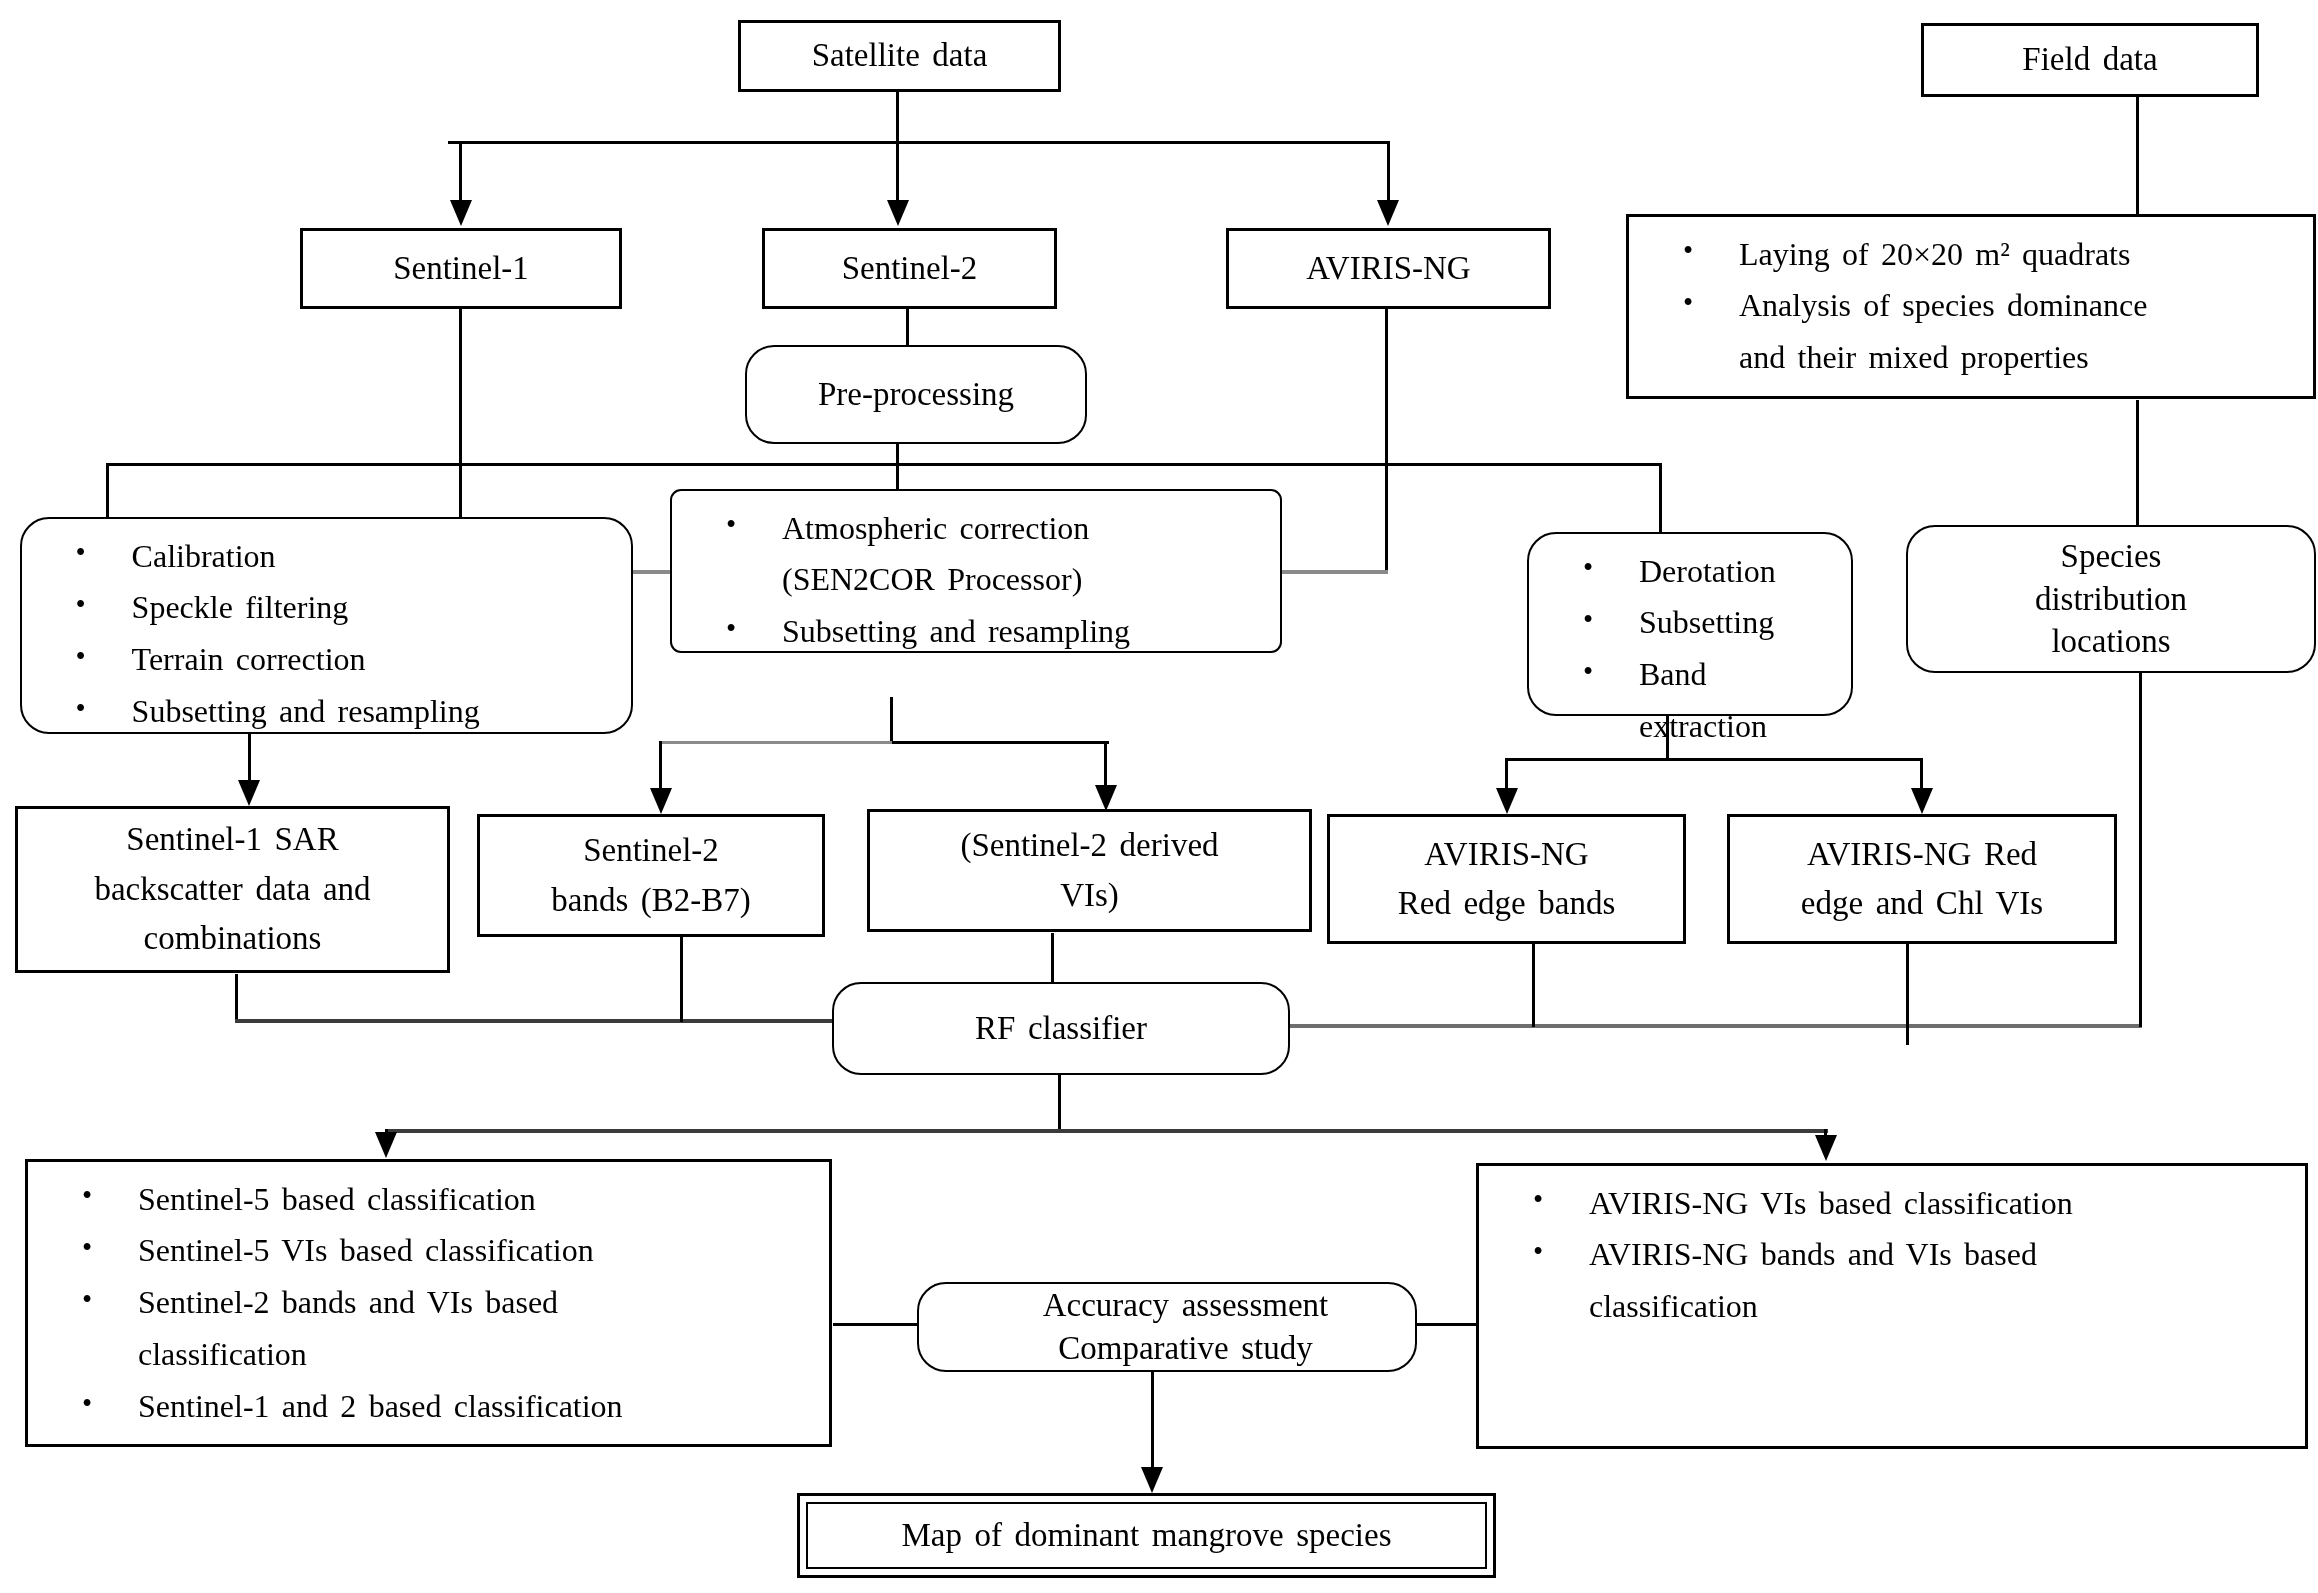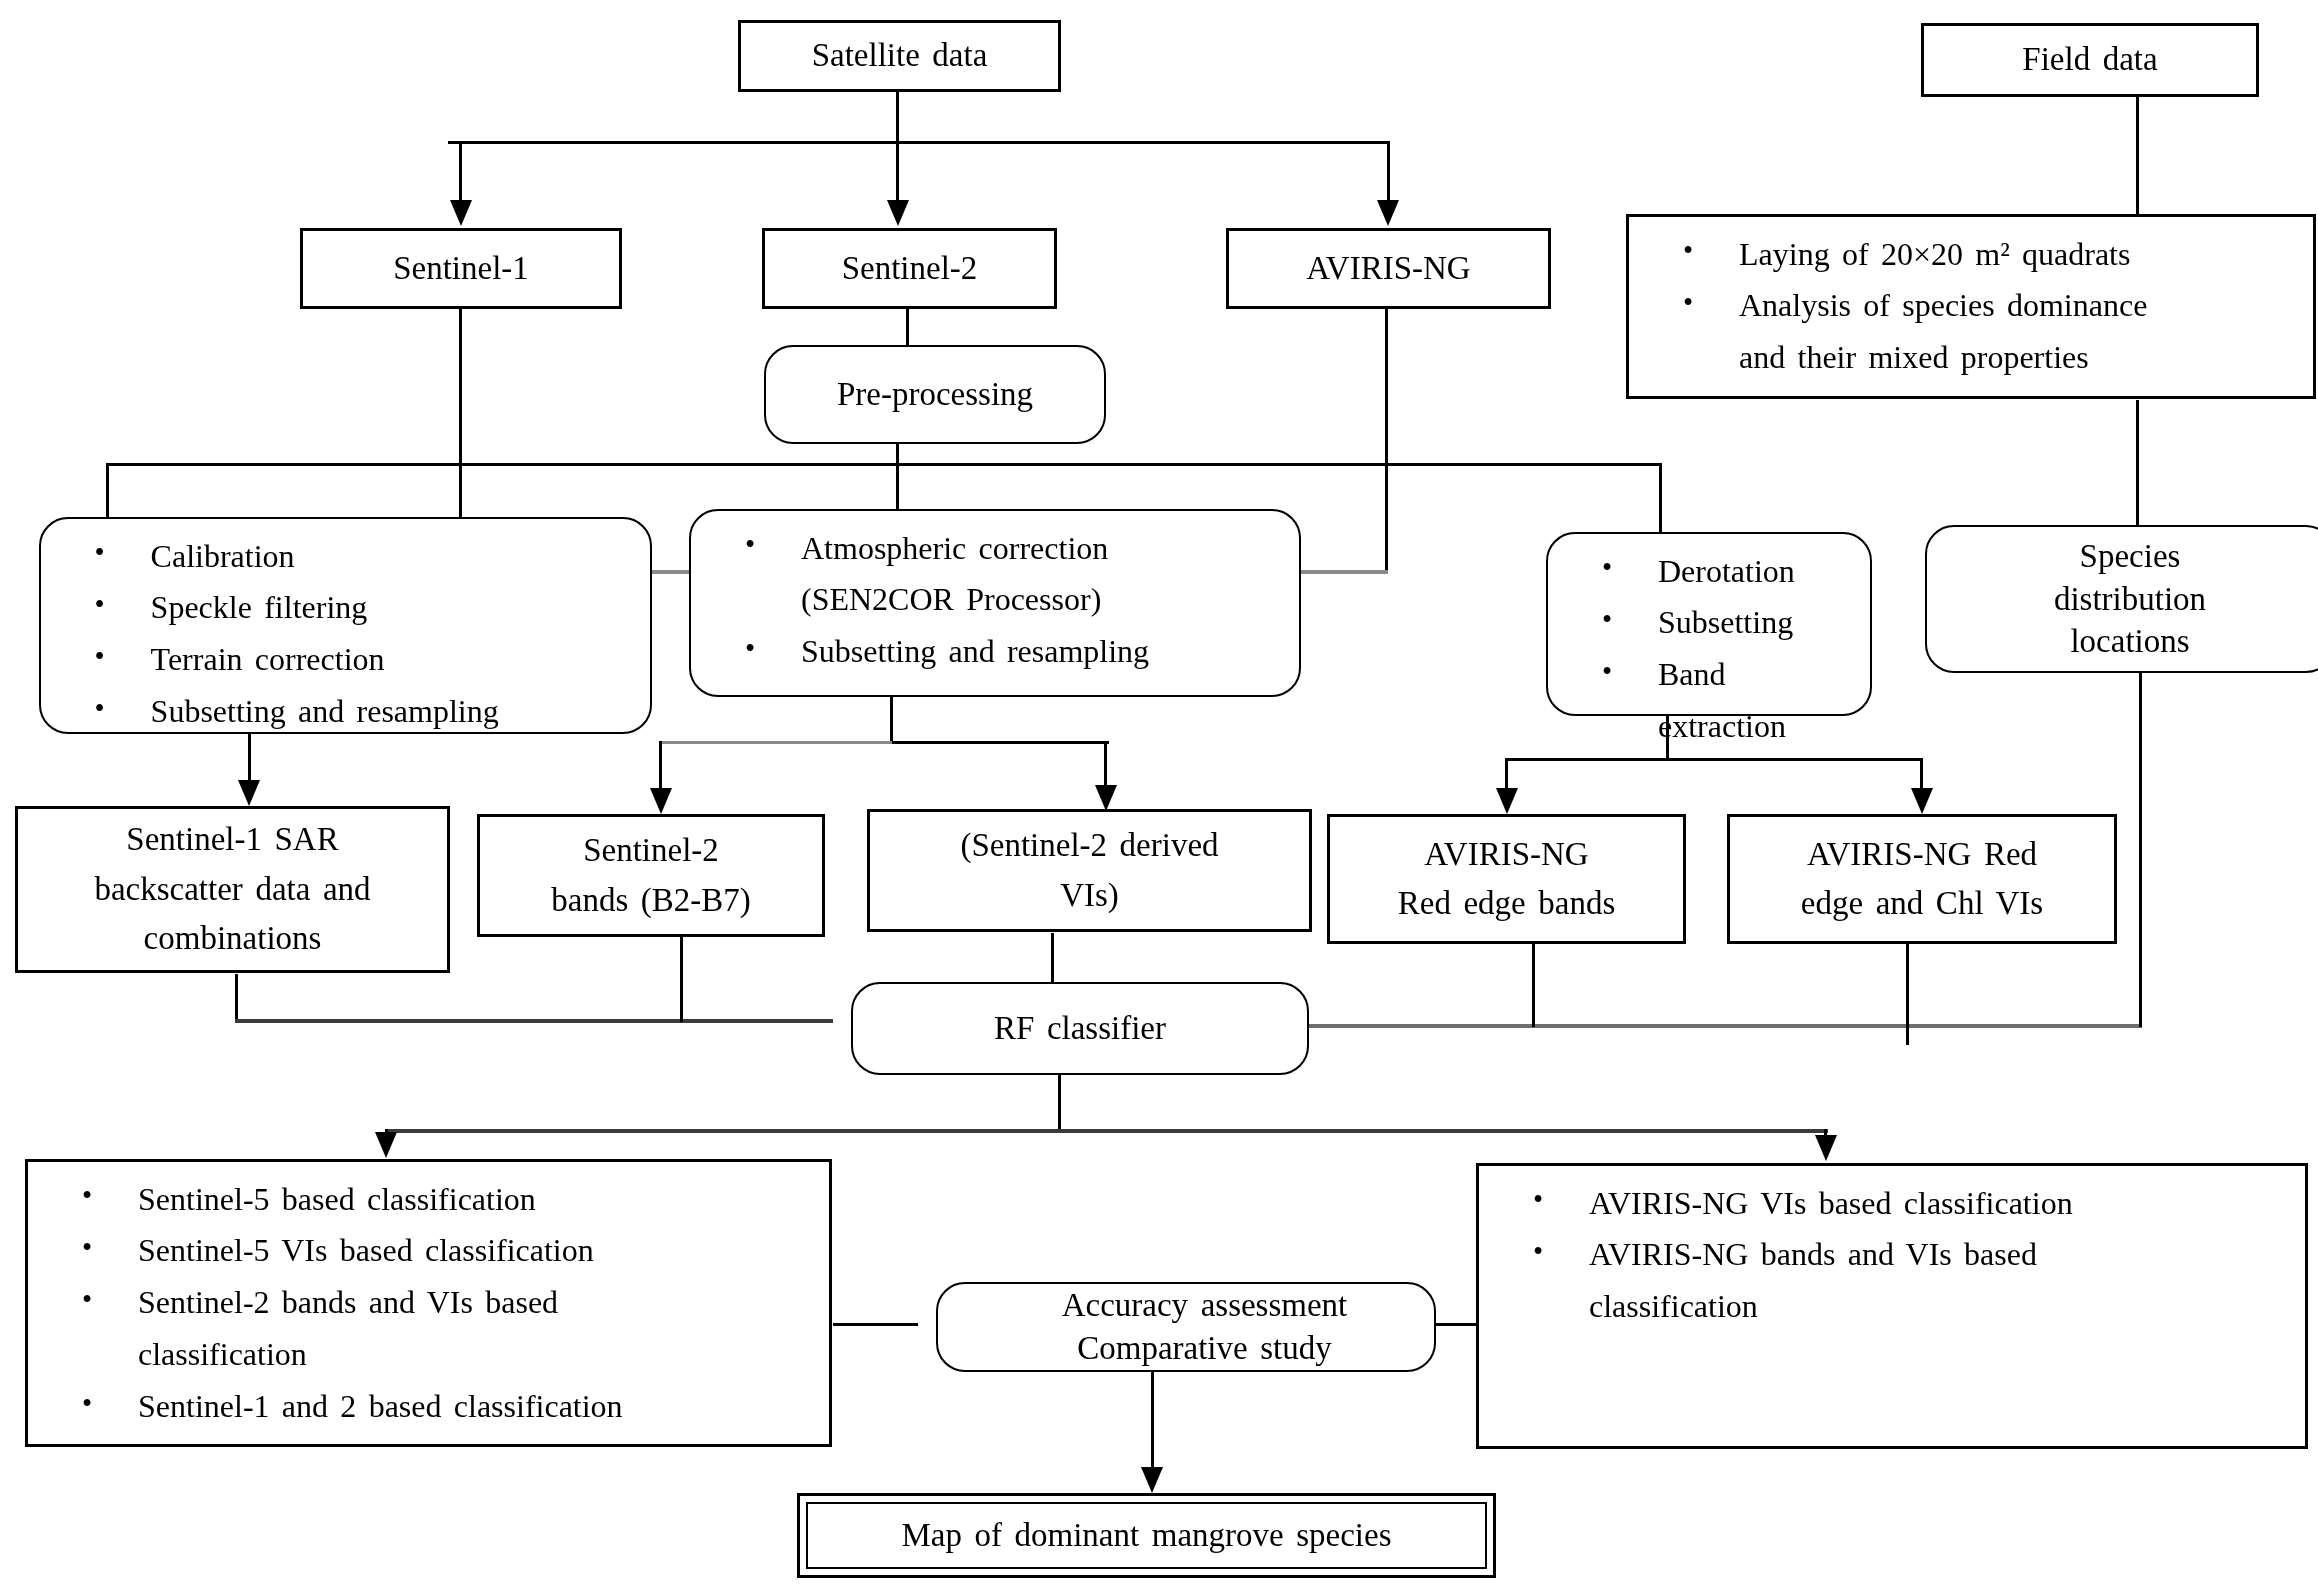--- a/index.html
+++ b/index.html
@@ -1,20 +1,20 @@
 <!DOCTYPE html>
 <html style="font-size:11.6px"><head>
 <meta charset="utf-8">
 <style>
   html,body{margin:0;padding:0;background:#ffffff;}
   #canvas{position:relative;width:2319px;height:1593px;background:#ffffff;overflow:hidden;
           font-family:"Liberation Serif","DejaVu Serif",serif;color:#000;}
   .box{position:absolute;background:#fff;border:3.6px solid #000;box-sizing:border-box;
        display:flex;align-items:center;justify-content:center;}
-  .round{border-radius:29px;border-width:2.9px;margin-left:19px;}
+  .round{border-radius:29px;border-width:2.9px;}
   .label{white-space:pre-line;text-align:center;font-size:33px;line-height:1.5;word-spacing:4.3px;}
   .label.tight{line-height:1.3;}
   .bullets-box{display:block;}
   ul.bullets{list-style:none;margin:0;padding:11.6px 8.7px 0 29px;}
   ul.bullets li{position:relative;padding-left:81px;font-size:32px;line-height:1.62;
                 white-space:pre-line;word-spacing:4.3px;}
   ul.bullets li::before{content:"\2022";position:absolute;left:25px;top:-1.4px;font-size:29px;}
   .pad-lg{padding-top:35px;}
   .ln{position:absolute;background:#000;}
   .gray{background:#8a8a8a;}
@@ -125,21 +125,21 @@
 
   <div class="box round bullets-box" style="left:19.6px;top:517px;width:613px;height:217px;">
     <ul class="bullets">
         <li>Calibration</li>
         <li>Speckle filtering</li>
         <li>Terrain correction</li>
         <li>Subsetting and resampling</li>
       </ul>
   </div>
 
-  <div class="box round bullets-box" style="left:670px;top:509px;width:612px;height:188px;">
+  <div class="box round bullets-box" style="left:670px;top:489px;width:612px;height:164px;border-radius:11px;">
     <ul class="bullets">
         <li>Atmospheric correction
 (SEN2COR Processor)</li>
         <li>Subsetting and resampling</li>
       </ul>
   </div>
 
   <div class="box round bullets-box" style="left:1527px;top:532px;width:326px;height:184px;">
     <ul class="bullets">
         <li>Derotation</li>

